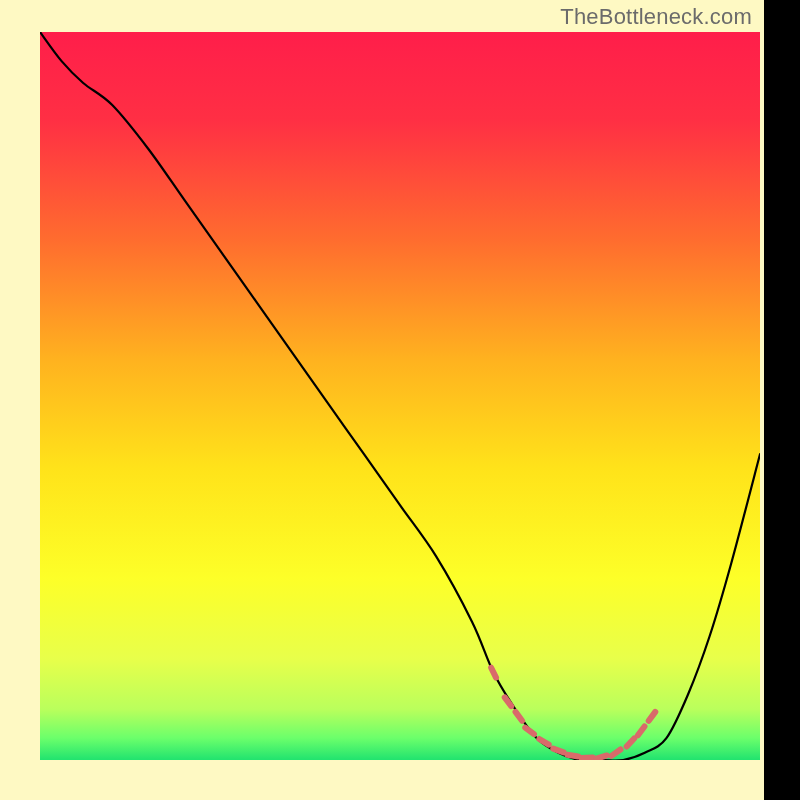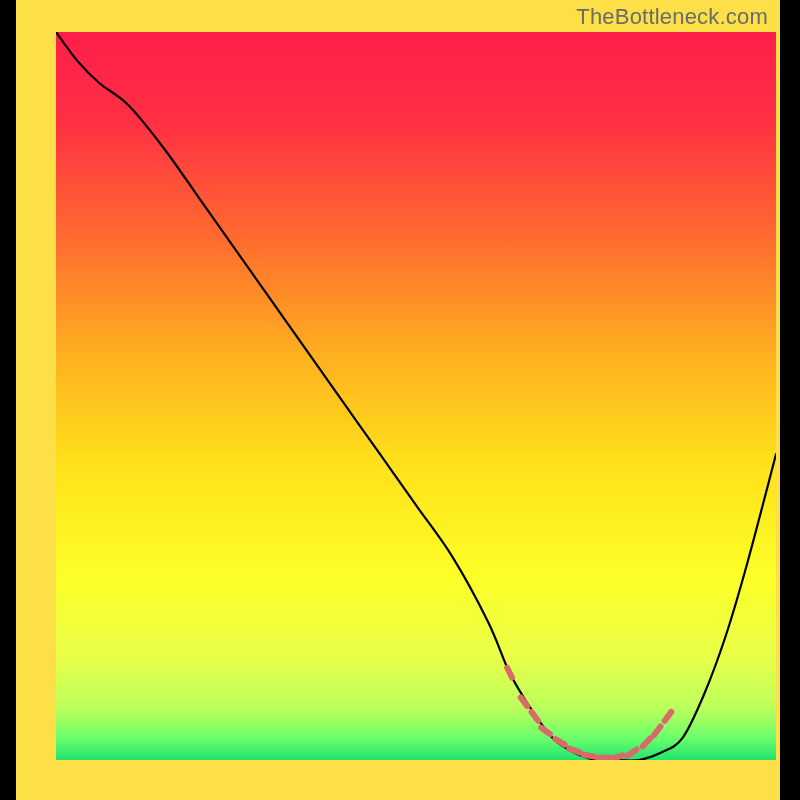--- a/index.html
+++ b/index.html
@@ -1,22 +1,21 @@
 <!DOCTYPE html>
 <html><head>
 <meta charset="utf-8">
 <style>
   * { margin: 0; padding: 0; box-sizing: border-box; }
   html, body { width: 800px; height: 800px; overflow: hidden; background: #000; }
   .container {
     width: 764px;
     height: 800px;
     position: relative;
-    background: #fde047;
-    margin-left: 16px;
+    background: #fef9c3;
   }
   .attribution {
     position: absolute;
     top: 4px;
     right: 12px;
     color: #6b6b6b;
     font-family: Arial, Helvetica, sans-serif;
     font-size: 22px;
     font-weight: 400;
     letter-spacing: 0.2px;

